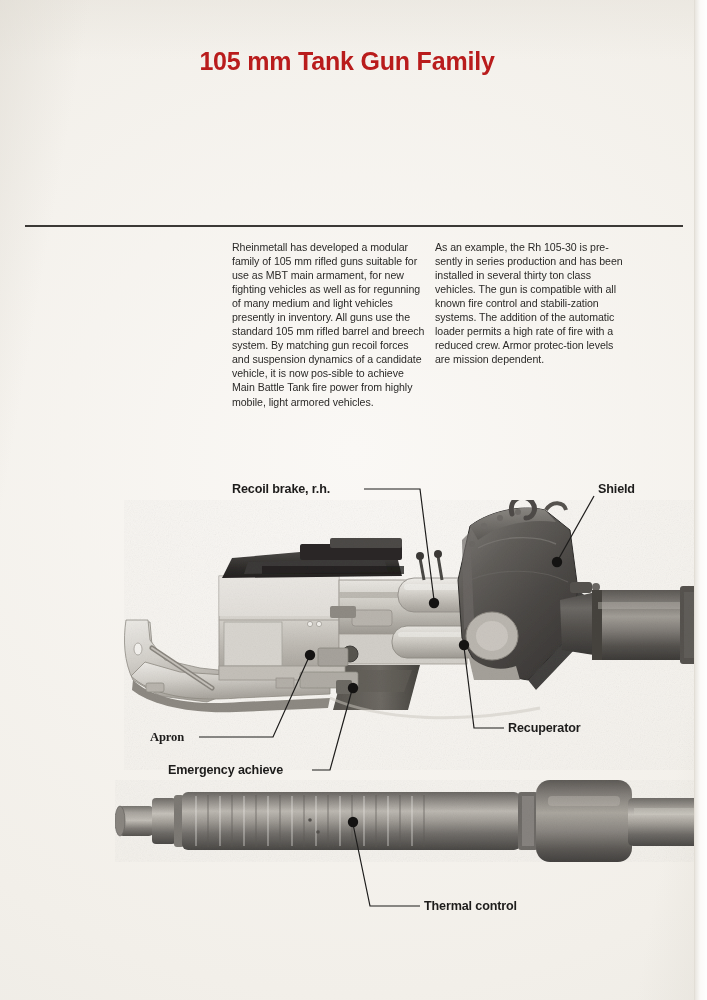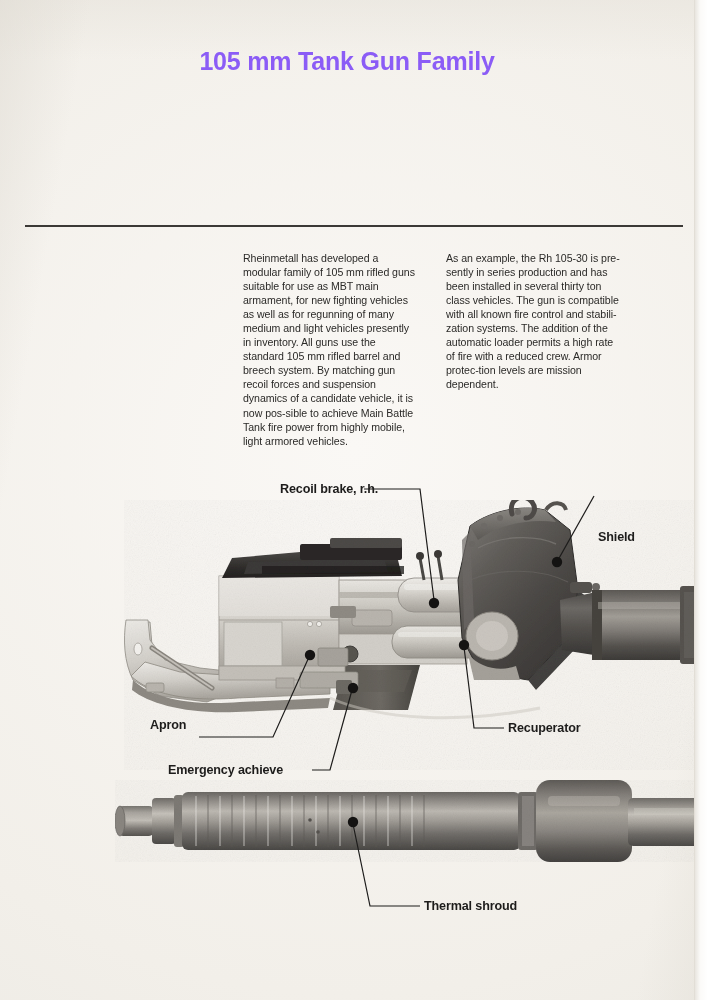--- a/index.html
+++ b/index.html
@@ -38,21 +38,21 @@
 
   
   #title {
     position: absolute;
     left: 0; top: 30px;
     width: 694px;
     text-align: center;
     font-size: 25px;
     font-weight: bold;
     letter-spacing: -0.2px;
-    color: #8b5cf6;
+    color: #b91c1c;
   }
 
   
   #rule {
     position: absolute;
     left: 25px; top: 225px;
     width: 658px; height: 2px;
     background: #3b3936;
   }
 
@@ -62,40 +62,40 @@
     top: 240px;
     width: 196px;
     font-size: 10.6px;
     line-height: 14.05px;
     color: #2b2a28;
     text-align: left;
     letter-spacing: -0.05px;
   }
   #col-left  { left: 232px; }
   #col-right { left: 435px; }
-  .col p { margin: 11px; }
+  .col p { margin: 0; }
 
   
   #figure {
     position: absolute;
     left: 0; top: 440px;
     width: 707px; height: 520px;
   }
   #fig-svg { position: absolute; left: 0; top: 0; }
 
   
   .callout {
     position: absolute;
     font-size: 12.6px;
     font-weight: bold;
     color: #1d1c1b;
     white-space: nowrap;
     letter-spacing: -0.15px;
   }
-  #lbl-recoil   { left: 232px; top: 482px; margin-left: 48px; }
+  #lbl-recoil   { left: 232px; top: 482px; }
   #lbl-shield   { left: 598px; top: 482px; }
   #lbl-recup    { left: 508px; top: 723px; }
   #lbl-apron    { left: 150px; top: 735px; }
   #lbl-trigger  { left: 168px; top: 765px; }
   #lbl-thermal  { left: 424px; top: 902px; }
 </style>
 </head>
 <body>
 
 <div id="page">
@@ -373,21 +373,21 @@
         <circle cx="434" cy="163" r="5.2"></circle>
         <circle cx="557" cy="122" r="5.2"></circle>
         <circle cx="464" cy="205" r="5.2"></circle>
         <circle cx="310" cy="215" r="5.2"></circle>
         <circle cx="353" cy="248" r="5.2"></circle>
         <circle cx="353" cy="382" r="5.2"></circle>
       </g>
     </svg>
 
     <div class="callout" id="lbl-recoil" style="top:42px;left:232px;">Recoil brake, r.h.</div>
-    <div class="callout" id="lbl-shield" style="top:42px;left:598px;margin-top:48px;">Shield</div>
+    <div class="callout" id="lbl-shield" style="top:42px;left:598px;">Shield</div>
     <div class="callout" id="lbl-recup" style="top:281px;left:508px;">Recuperator</div>
-    <div class="callout" id="lbl-apron" style="top:278px;left:150px;">Apron</div>
+    <div class="callout" id="lbl-apron" style="top:290px;left:150px;font-family:Liberation Serif, serif;">Apron</div>
     <div class="callout" id="lbl-trigger" style="top:323px;left:168px;">Emergency achieve</div>
-    <div class="callout" id="lbl-thermal" style="top:459px;left:424px;">Thermal shroud</div>
+    <div class="callout" id="lbl-thermal" style="top:459px;left:424px;">Thermal control</div>
   </div>
 
   <div id="page-edge-right"></div>
 </div>
 
 </body></html>

